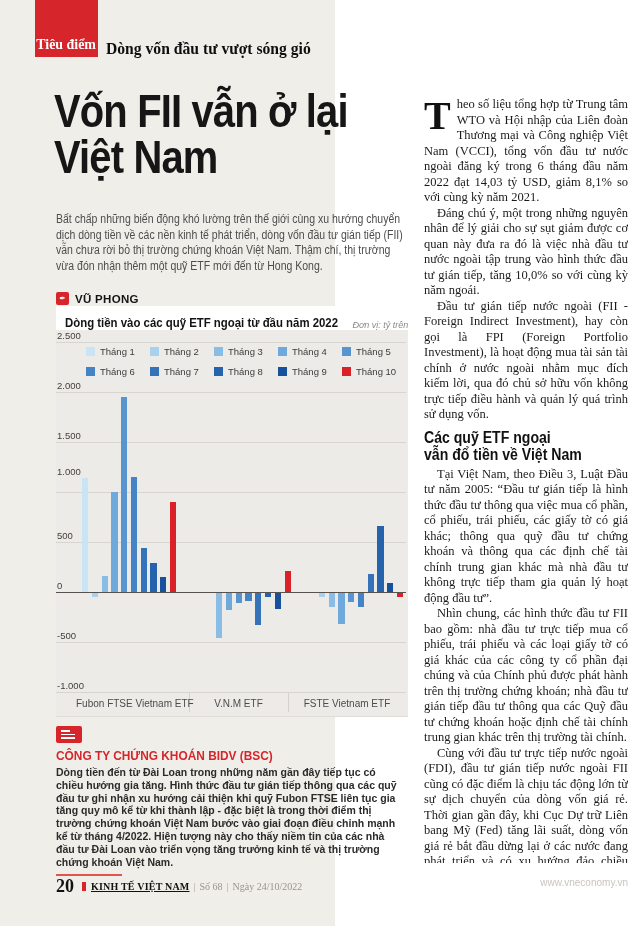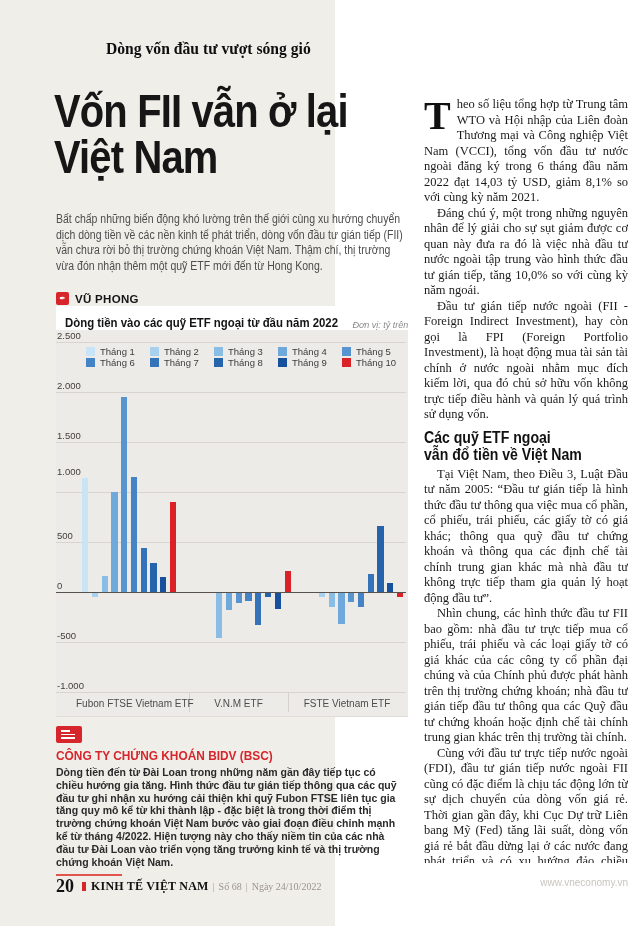--- a/index.html
+++ b/index.html
@@ -35,21 +35,21 @@
                 display:flex;align-items:flex-end;z-index:3;}
   .chart-red-bar{width:4px;height:13px;background:#d6252b;margin-left:2px;}
   .chart-title{font-size:12px;font-weight:bold;color:#141414;margin-left:7px;transform:scaleX(.95);transform-origin:left center;white-space:nowrap;}
   .chart-unit{margin-left:auto;margin-right:6px;font-style:italic;font-size:9px;color:#8a8a8a;white-space:nowrap;}
   .chart-plot{position:absolute;left:0;top:0;right:0;bottom:0;}
   .gridline{position:absolute;left:0;right:2px;height:1px;background:#d8d4cf;}
   .gridline.zero{background:#57524d;z-index:2;}
   .ytick{position:absolute;left:1px;font-size:9.5px;color:#423e39;z-index:1;}
   .bar{position:absolute;width:6.2px;z-index:2;}
   .chart-legend{position:absolute;left:30px;top:40px;display:grid;
-                grid-template-columns:repeat(5,64px);z-index:2;}
+                grid-template-columns:repeat(5,64px);row-gap:9px;z-index:2;}
   .legend-item{display:flex;align-items:center;height:11px;}
   .swatch{width:9px;height:9px;margin-right:5px;flex:none;}
   .legend-label{font-size:9.5px;color:#3c3c3c;white-space:nowrap;}
   .xsec{position:absolute;top:392px;font-size:10px;color:#4c4c4c;text-align:center;white-space:nowrap;}
   .xs1{left:20px;width:113px;}
   .xs2{left:133px;width:99px;}
   .xs3{left:232px;width:118px;}
   .xdiv{position:absolute;top:386px;height:20px;width:1px;background:#d5d1cc;}
   .xd1{left:133px;} .xd2{left:232px;}
 
@@ -62,21 +62,21 @@
   .quote-heading{margin-top:6px;font-size:12.5px;font-weight:bold;color:#d6252b;
                  transform:scaleX(.95);transform-origin:left top;white-space:nowrap;}
   .quote-body{margin-top:3px;font-size:10.5px;line-height:12.8px;font-weight:bold;color:#2b2b2b;}
   .quote-rule{margin-top:6px;width:66px;height:2px;background:#e2554d;}
 
   
   .footer-left{position:absolute;left:56px;top:876px;display:flex;align-items:center;
                font-family:"Liberation Serif",serif;}
   .page-num{font-size:18px;font-weight:bold;color:#111;}
   .footer-red{width:4px;height:9px;background:#d6252b;margin:0 5px 0 8px;}
-  .footer-mag{font-size:12px;font-weight:bold;color:#111;letter-spacing:.2px;}
+  .footer-mag{font-size:10px;font-weight:bold;color:#111;letter-spacing:.2px;text-decoration:underline;}
   .footer-sep{color:#a49d95;font-size:10px;margin:0 4px;}
   .footer-gray{color:#9a938c;font-size:10px;}
   .footer-right{position:absolute;right:12px;top:877px;font-size:10px;color:#c9c5bf;}
 
   
   .right-col{position:absolute;left:424px;top:97px;width:204px;height:766px;overflow:hidden;
              font-family:"Liberation Serif",serif;font-size:12.5px;line-height:15.5px;
              color:#1b1b1b;text-align:justify;}
   .right-col p{margin:0;text-indent:13px;}
   .right-col p.first{text-indent:0;}
@@ -84,20 +84,23 @@
   .subhead{font-family:"Liberation Sans",sans-serif;font-weight:bold;font-size:16px;line-height:17px;
            color:#111;margin:6px 0 4px;transform:scaleX(.88);transform-origin:left top;
            text-align:left;white-space:nowrap;}
 </style>
 </head>
 <body>
 
 <div class="page">
   <div class="beige-band"></div>
 
+  <div class="tag-box">
+    <span>Tiêu điểm</span>
+  </div>
   <div class="kicker">Dòng vốn đầu tư vượt sóng gió</div>
 
   <div class="headline">
     <div>Vốn FII vẫn ở lại</div>
     <div>Việt Nam</div>
   </div>
 
   <div class="lede">Bất chấp những biến động khó lường trên thế giới cùng xu hướng chuyển dịch dòng tiền về các nền kinh tế phát triển, dòng vốn đầu tư gián tiếp (FII) vẫn chưa rời bỏ thị trường chứng khoán Việt Nam. Thậm chí, thị trường vừa đón nhận thêm một quỹ ETF mới đến từ Hong Kong.</div>
 
   <div class="author">

